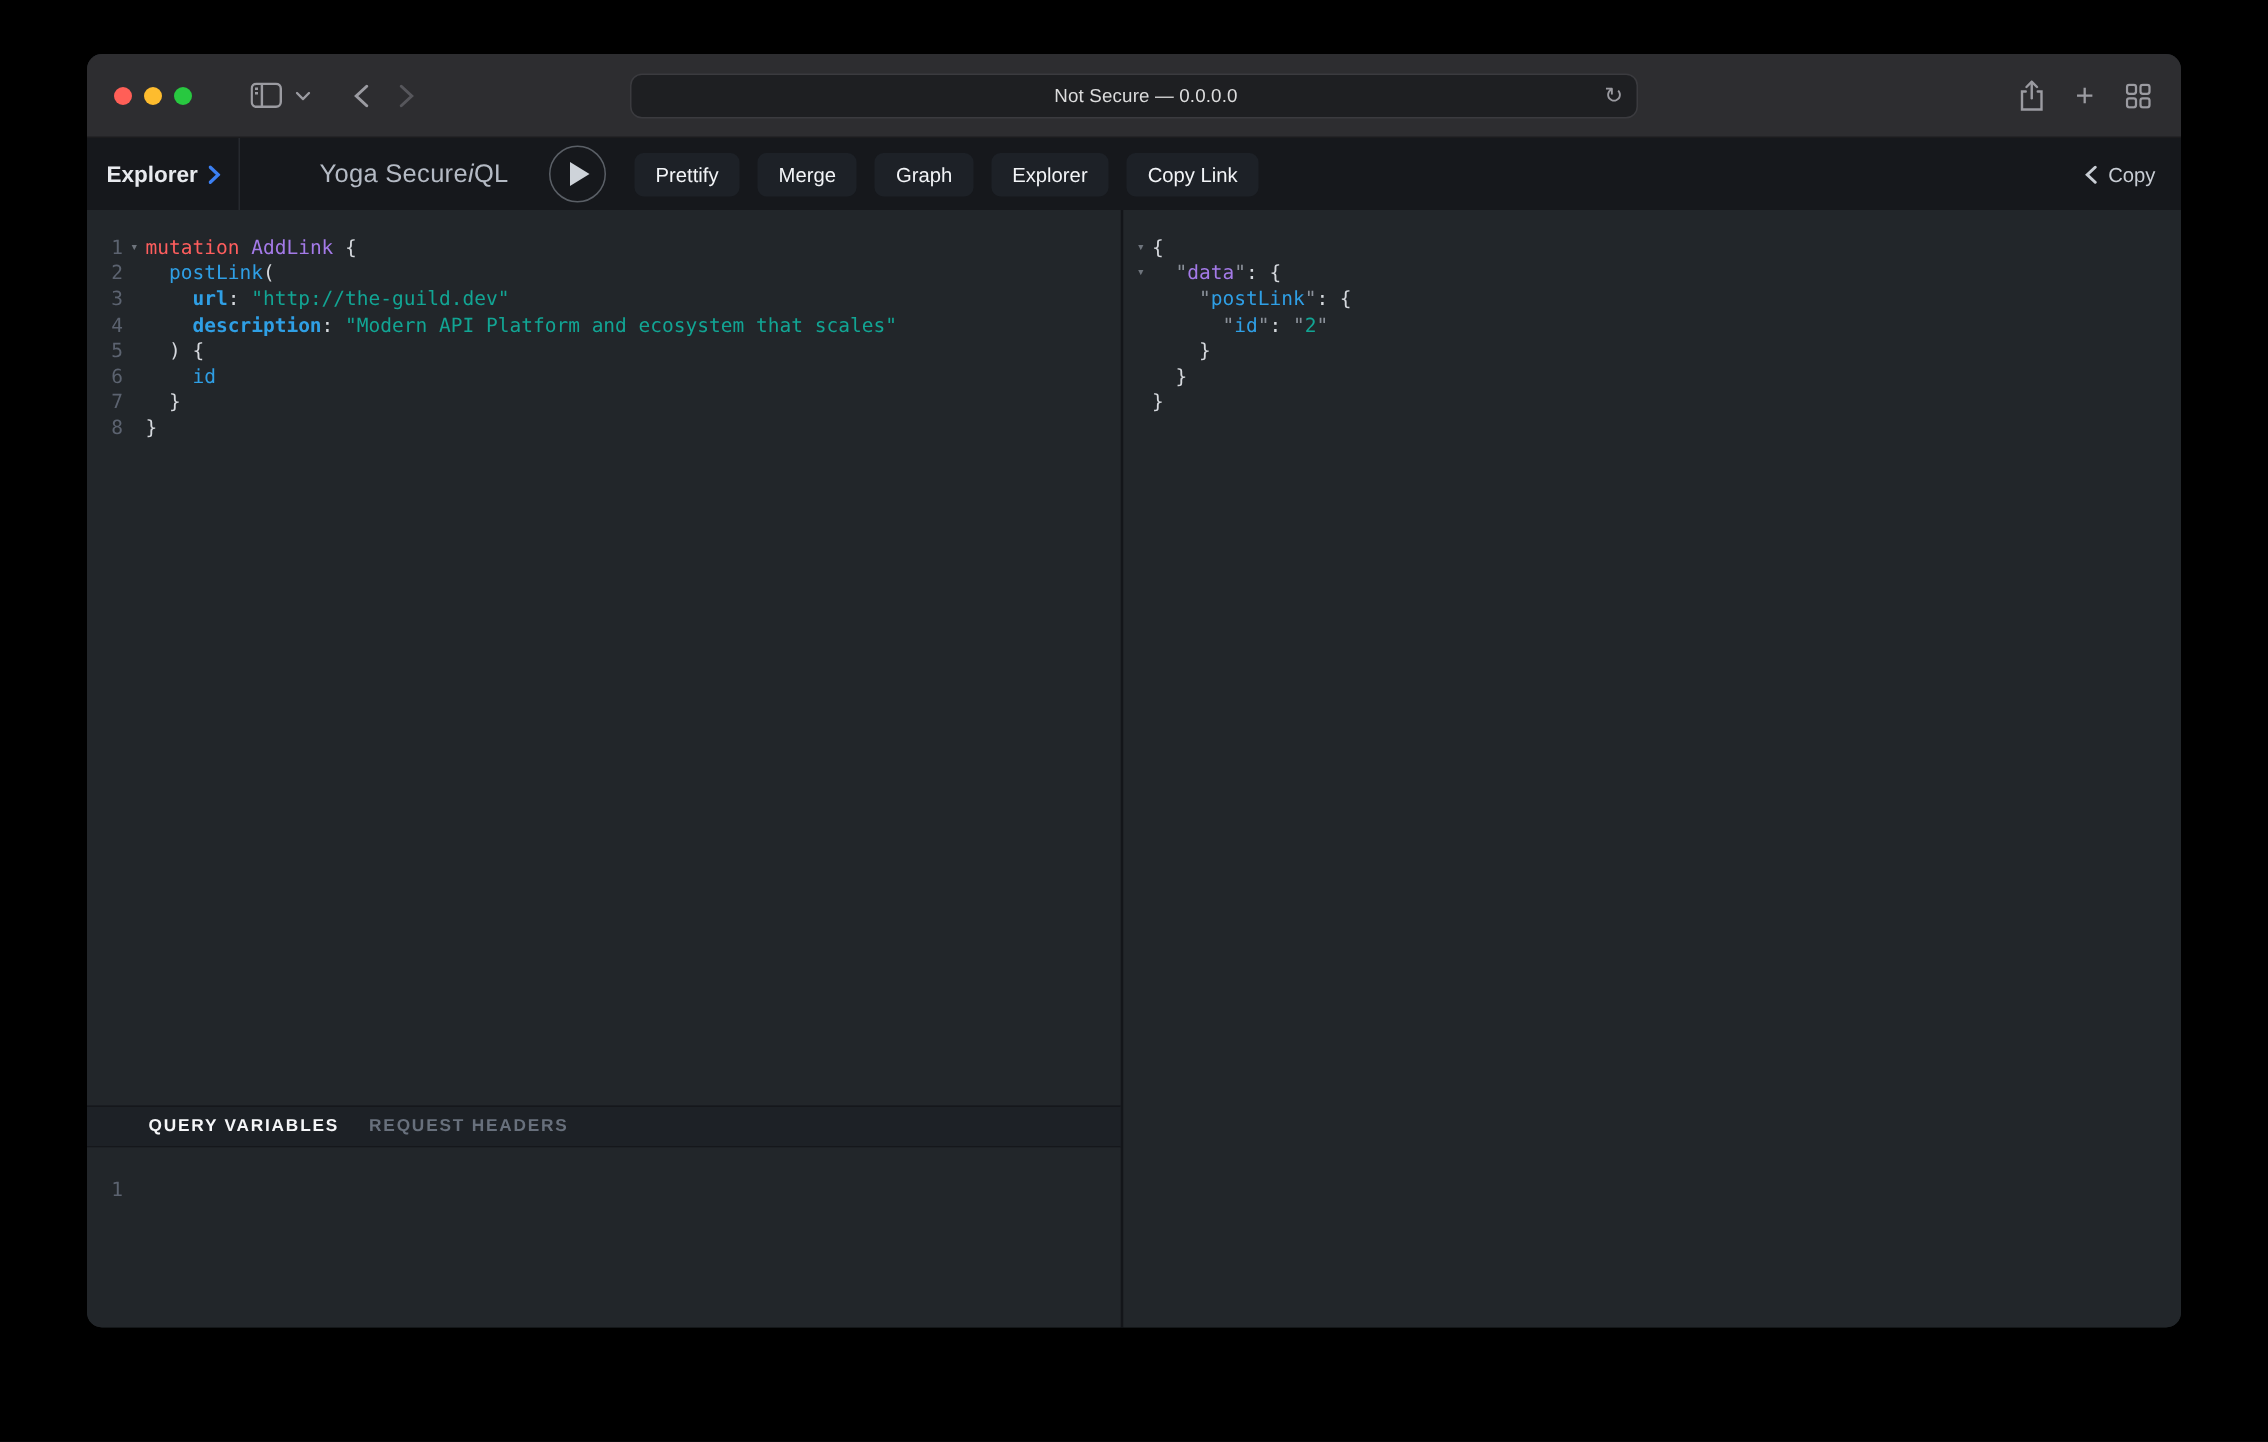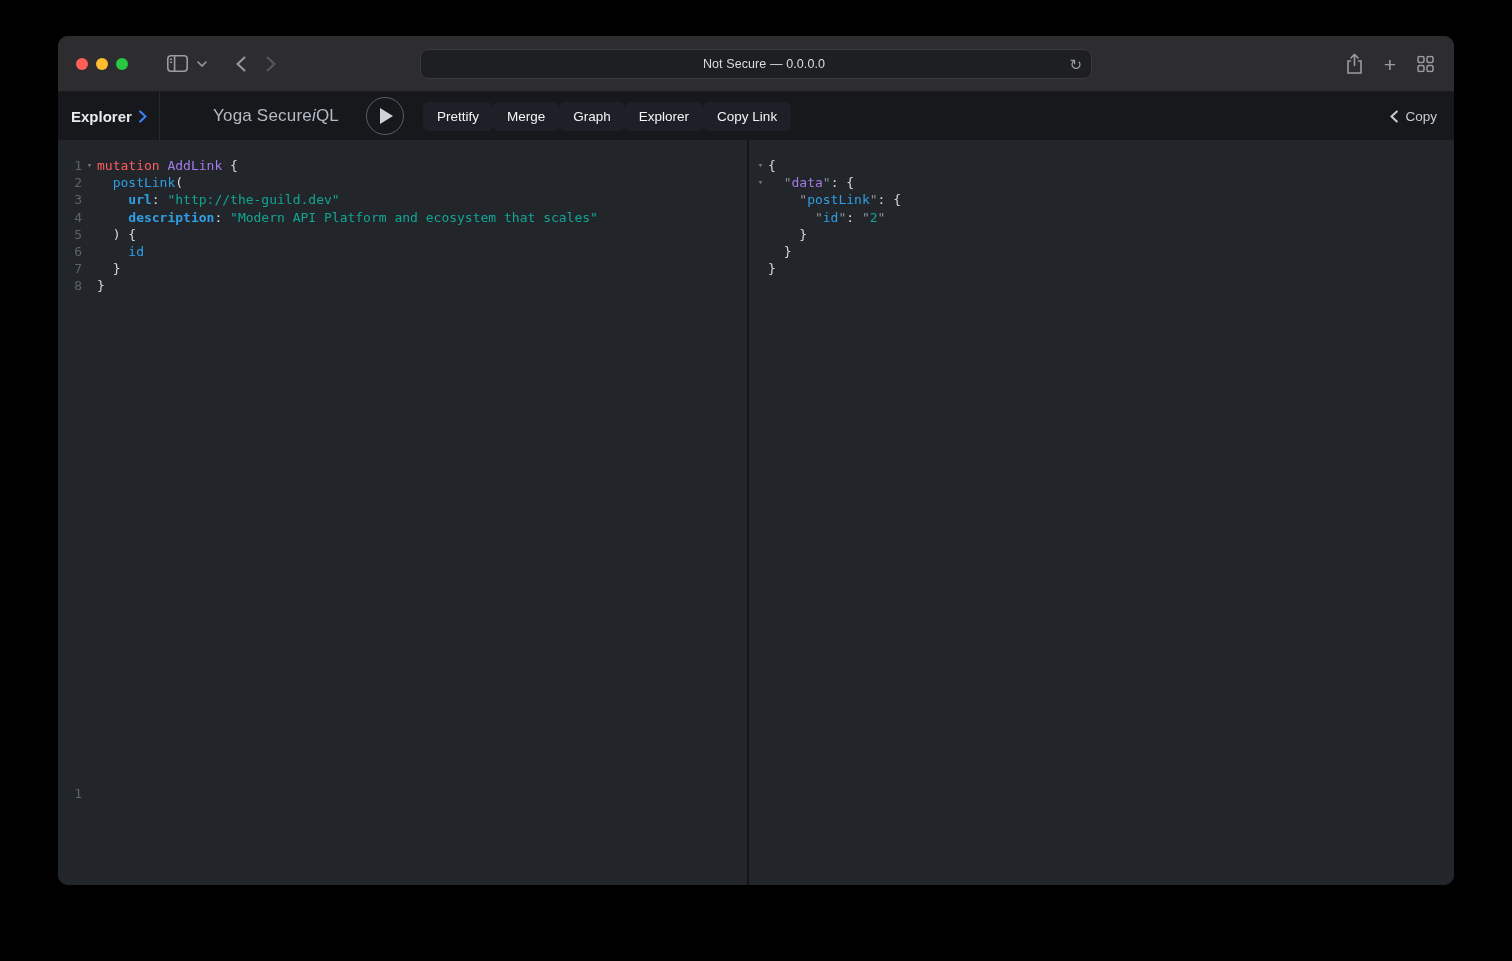--- a/index.html
+++ b/index.html
@@ -37,21 +37,21 @@
   .explorer-sec { width:102px; height:100%; flex:0 0 102px; display:flex; align-items:center;
                   padding-left:13px; gap:7px; border-right:1px solid #26292e; cursor:pointer; }
   .explorer-label { font-size:15px; color:#e8eaee;font-weight:bold; }
   .app-title { margin-left:53px; font-size:17px; color:#b4bac4; letter-spacing:.2px; white-space:nowrap; }
   .app-title i { font-style:italic; }
   .play-btn { margin-left:27px; width:38px; height:38px; border-radius:50%;
               border:1.5px solid #5a5f66; background:transparent; cursor:pointer;
               display:flex; align-items:center; justify-content:center; }
   .play-tri { width:0; height:0; border-top:8px solid transparent; border-bottom:8px solid transparent;
               border-left:13px solid #ced3d9; margin-left:3px; }
-  .btn-row { display:flex; margin-left:19px; }
+  .btn-row { display:flex; gap:12px; margin-left:19px; }
   .gbtn { height:29px; padding:0 14px; background:#1d2127; border:none; border-radius:6px;
           color:#f2f4f7; font-size:13.5px; font-weight:500; font-family:inherit; cursor:pointer; }
   .spacer { flex:1; }
   .docs-btn { display:flex; align-items:center; gap:7px; margin-right:17px; cursor:pointer;
               color:#c8cdd4; font-size:13.5px; }
 
   
   .main { flex:1; display:flex; min-height:0; }
   .left-pane { width:691px; flex:0 0 691px; display:flex; flex-direction:column;
                border-right:2px solid #131519; }
@@ -187,20 +187,24 @@
           <div class="code-line"><span class="gutter-num">1</span><span class="fold-cell">▾</span><span class="code-text"><span class="tok-kw" style="color: rgb(255, 94, 94);">mutation</span><span class="tok-pln" style="color: rgb(214, 217, 222);"> </span><span class="tok-def" style="color: rgb(164, 122, 232);">AddLink</span><span class="tok-pln" style="color: rgb(214, 217, 222);"> {</span></span></div>
           <div class="code-line"><span class="gutter-num">2</span><span class="fold-cell"></span><span class="code-text"><span class="tok-pln" style="color: rgb(214, 217, 222);">  </span><span class="tok-prop" style="color: rgb(47, 159, 229);">postLink</span><span class="tok-pln" style="color: rgb(214, 217, 222);">(</span></span></div>
           <div class="code-line"><span class="gutter-num">3</span><span class="fold-cell"></span><span class="code-text"><span class="tok-pln" style="color: rgb(214, 217, 222);">    </span><span class="tok-attr" style="color: rgb(47, 159, 229);">url</span><span class="tok-pln" style="color: rgb(214, 217, 222);">: </span><span class="tok-str" style="color: rgb(18, 165, 148);">"http://the-guild.dev"</span></span></div>
           <div class="code-line"><span class="gutter-num">4</span><span class="fold-cell"></span><span class="code-text"><span class="tok-pln" style="color: rgb(214, 217, 222);">    </span><span class="tok-attr" style="color: rgb(47, 159, 229);">description</span><span class="tok-pln" style="color: rgb(214, 217, 222);">: </span><span class="tok-str" style="color: rgb(18, 165, 148);">"Modern API Platform and ecosystem that scales"</span></span></div>
           <div class="code-line"><span class="gutter-num">5</span><span class="fold-cell"></span><span class="code-text"><span class="tok-pln" style="color: rgb(214, 217, 222);">  ) {</span></span></div>
           <div class="code-line"><span class="gutter-num">6</span><span class="fold-cell"></span><span class="code-text"><span class="tok-pln" style="color: rgb(214, 217, 222);">    </span><span class="tok-prop" style="color: rgb(47, 159, 229);">id</span></span></div>
           <div class="code-line"><span class="gutter-num">7</span><span class="fold-cell"></span><span class="code-text"><span class="tok-pln" style="color: rgb(214, 217, 222);">  }</span></span></div>
           <div class="code-line"><span class="gutter-num">8</span><span class="fold-cell"></span><span class="code-text"><span class="tok-pln" style="color: rgb(214, 217, 222);">}</span></span></div>
         </div>
 
+      <div class="var-tabs">
+        <span class="var-tab active">QUERY VARIABLES</span>
+        <span class="var-tab inactive">REQUEST HEADERS</span>
+      </div>
 
       <div class="var-editor">
         <div class="code-line">
           <span class="gutter-num">1</span>
           <span class="fold-cell"></span>
           <span class="code-text"></span>
         </div>
       </div>
     </div>
 

